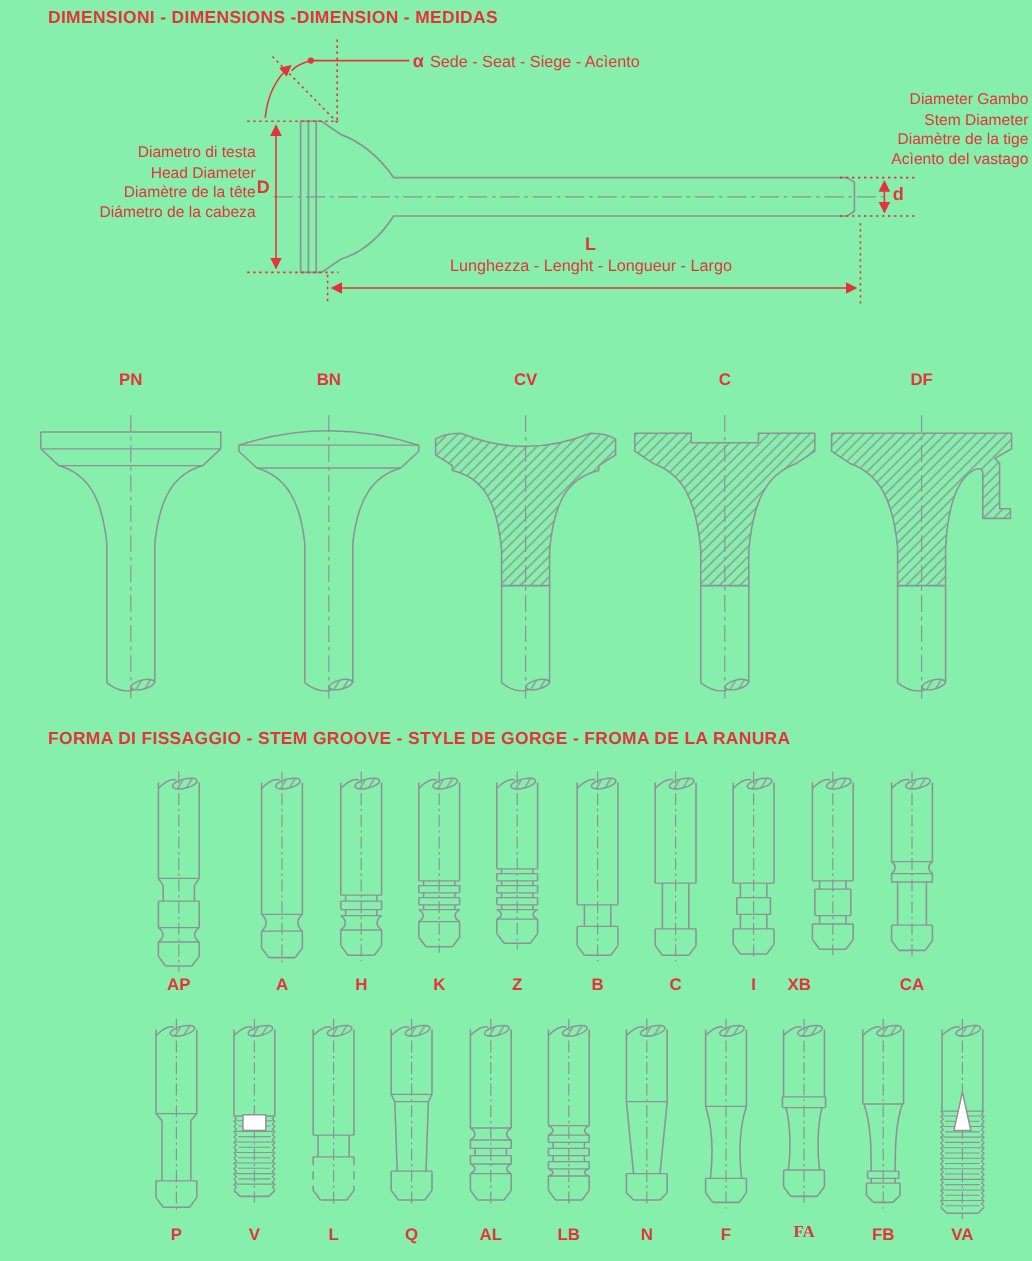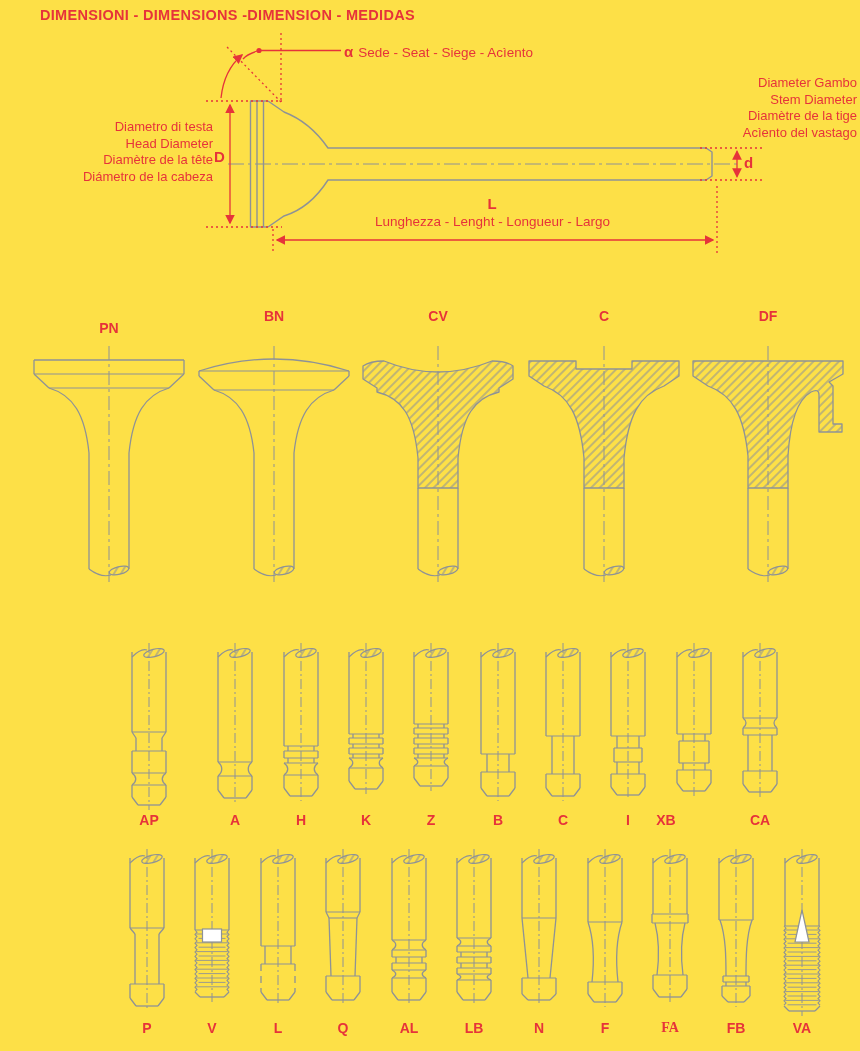--- a/index.html
+++ b/index.html
@@ -1,16 +1,16 @@
 <!DOCTYPE html>
 <html style="--red: #e6333a; --gray: #8e9296;"><head>
 <meta charset="utf-8">
 <style>
   html,body{margin:0;padding:0;background:#fff;}
-  #page{position:relative;width:860px;height:1051px;background:#fde047;overflow:hidden;
+  #page{position:relative;width:860px;height:1051px;background:#86efac;overflow:hidden;
         font-family:"Liberation Sans",sans-serif;}
   .abs{position:absolute;}
   .sec-title{font-weight:700;font-size:14.5px;letter-spacing:.3px;color:var(--red);white-space:nowrap;}
   .dim-block{font-size:13px;line-height:16.5px;color:var(--red);text-align:right;white-space:nowrap;}
   .dim-sym{font-weight:700;font-size:15px;color:var(--red);}
   .alpha-row{color:var(--red);font-size:13.5px;white-space:nowrap;}
   .alpha-row .sym{font-weight:700;font-size:15px;margin-right:5px;}
   .fig-label{font-weight:700;font-size:14px;color:var(--red);text-align:center;}
   svg{display:block;}
 </style>
@@ -79,21 +79,21 @@
       <div>Acìento del vastago</div>
     </div>
     <div class="abs dim-sym" style="left:744px;top:154px">d</div>
 
     <div class="abs dim-sym" style="left:480px;top:195px;width:24px;text-align:center">L</div>
     <div class="abs dim-block" style="left:295px;top:214px;width:395px;text-align:center;font-size:13.5px">Lunghezza - Lenght - Longueur - Largo</div>
   </div>
 
   <div class="abs" style="left:0;top:278px;width:860px;height:322px">
     <div id="heads" class="abs" style="left:0;top:0;width:860px;height:322px">
-        <div class="abs fig-label" style="left: 69px; top: 30px; width: 80px; margin-top: 12px;">PN</div>
+        <div class="abs fig-label" style="left: 69px; top: 30px; width: 80px;">PN</div>
         <div class="abs" style="left: 21px; top: 60px;">
           <svg width="176" height="250" viewBox="0 0 176 250">
             <line x1="13" y1="22" x2="163" y2="22" stroke="#8e9296" stroke-width="1.3"></line>
             <line x1="13" y1="22" x2="13" y2="36" stroke="#8e9296" stroke-width="1.3"></line>
             <line x1="163" y1="22" x2="163" y2="36" stroke="#8e9296" stroke-width="1.3"></line>
             <line x1="13" y1="36" x2="163" y2="36" stroke="#8e9296" stroke-width="1.1"></line>
             <line x1="13" y1="36" x2="28" y2="50" stroke="#8e9296" stroke-width="1.3"></line>
             <line x1="163" y1="36" x2="148" y2="50" stroke="#8e9296" stroke-width="1.3"></line>
             <line x1="28" y1="50" x2="148" y2="50" stroke="#8e9296" stroke-width="1.1"></line>
             <path d="M28,50 C52,57 64,76 68,115" fill="none" stroke="#8e9296" stroke-width="1.3"></path>
@@ -154,20 +154,21 @@
             <line x1="108" y1="150" x2="108" y2="231" stroke="#8e9296" stroke-width="1.3"></line>
             <path d="M68,231 Q80,240 90,237" fill="none" stroke="#8e9296" stroke-width="1.2"></path>
             <ellipse cx="98" cy="232.5" rx="10" ry="3.8" transform="rotate(-14 98 232.5)" fill="url(#hx)" stroke="#8e9296" stroke-width="1.2"></ellipse>
             <line x1="88" y1="8" x2="88" y2="244" stroke="#8e9296" stroke-width="1" stroke-dasharray="14 4 3 4"></line>
           </svg>
         </div>
       </div>
   </div>
 
   <div class="abs" style="left:0;top:600px;width:860px;height:451px">
+    <div class="abs sec-title" style="left:40px;top:8px">FORMA DI FISSAGGIO - STEM GROOVE - STYLE DE GORGE - FROMA DE LA RANURA</div>
     <div id="stems1" class="abs" style="left:0;top:0;width:860px;height:240px">
         <div class="abs" style="left: 116px; top: 40px;">
           <svg width="66" height="178" viewBox="0 0 66 178">
             <line x1="33" y1="3" x2="33" y2="170" stroke="#8e9296" stroke-width="1" stroke-dasharray="10 3 2 3"></line>
             <line x1="16" y1="12" x2="16" y2="92" stroke="#8e9296" stroke-width="1.3"></line>
             <line x1="50" y1="12" x2="50" y2="92" stroke="#8e9296" stroke-width="1.3"></line>
             <line x1="16" y1="92" x2="50" y2="92" stroke="#8e9296" stroke-width="1.1"></line>
             <line x1="16" y1="92" x2="20" y2="98" stroke="#8e9296" stroke-width="1.3"></line>
             <line x1="50" y1="92" x2="46" y2="98" stroke="#8e9296" stroke-width="1.3"></line>
             <line x1="20" y1="98" x2="20" y2="111" stroke="#8e9296" stroke-width="1.3"></line>

